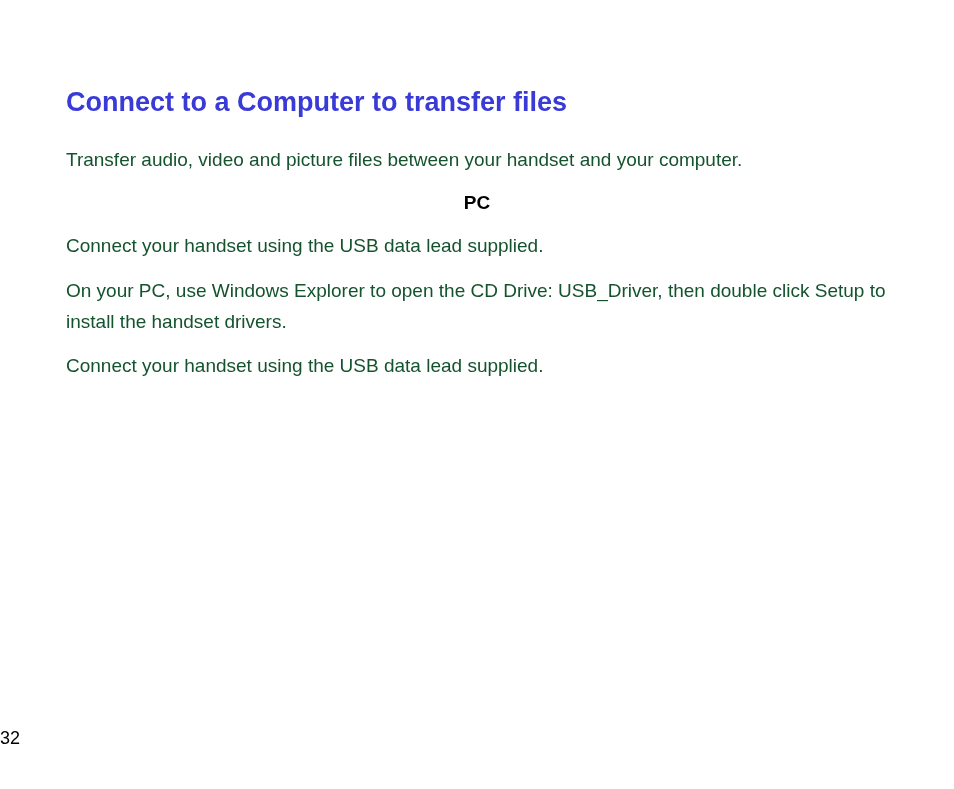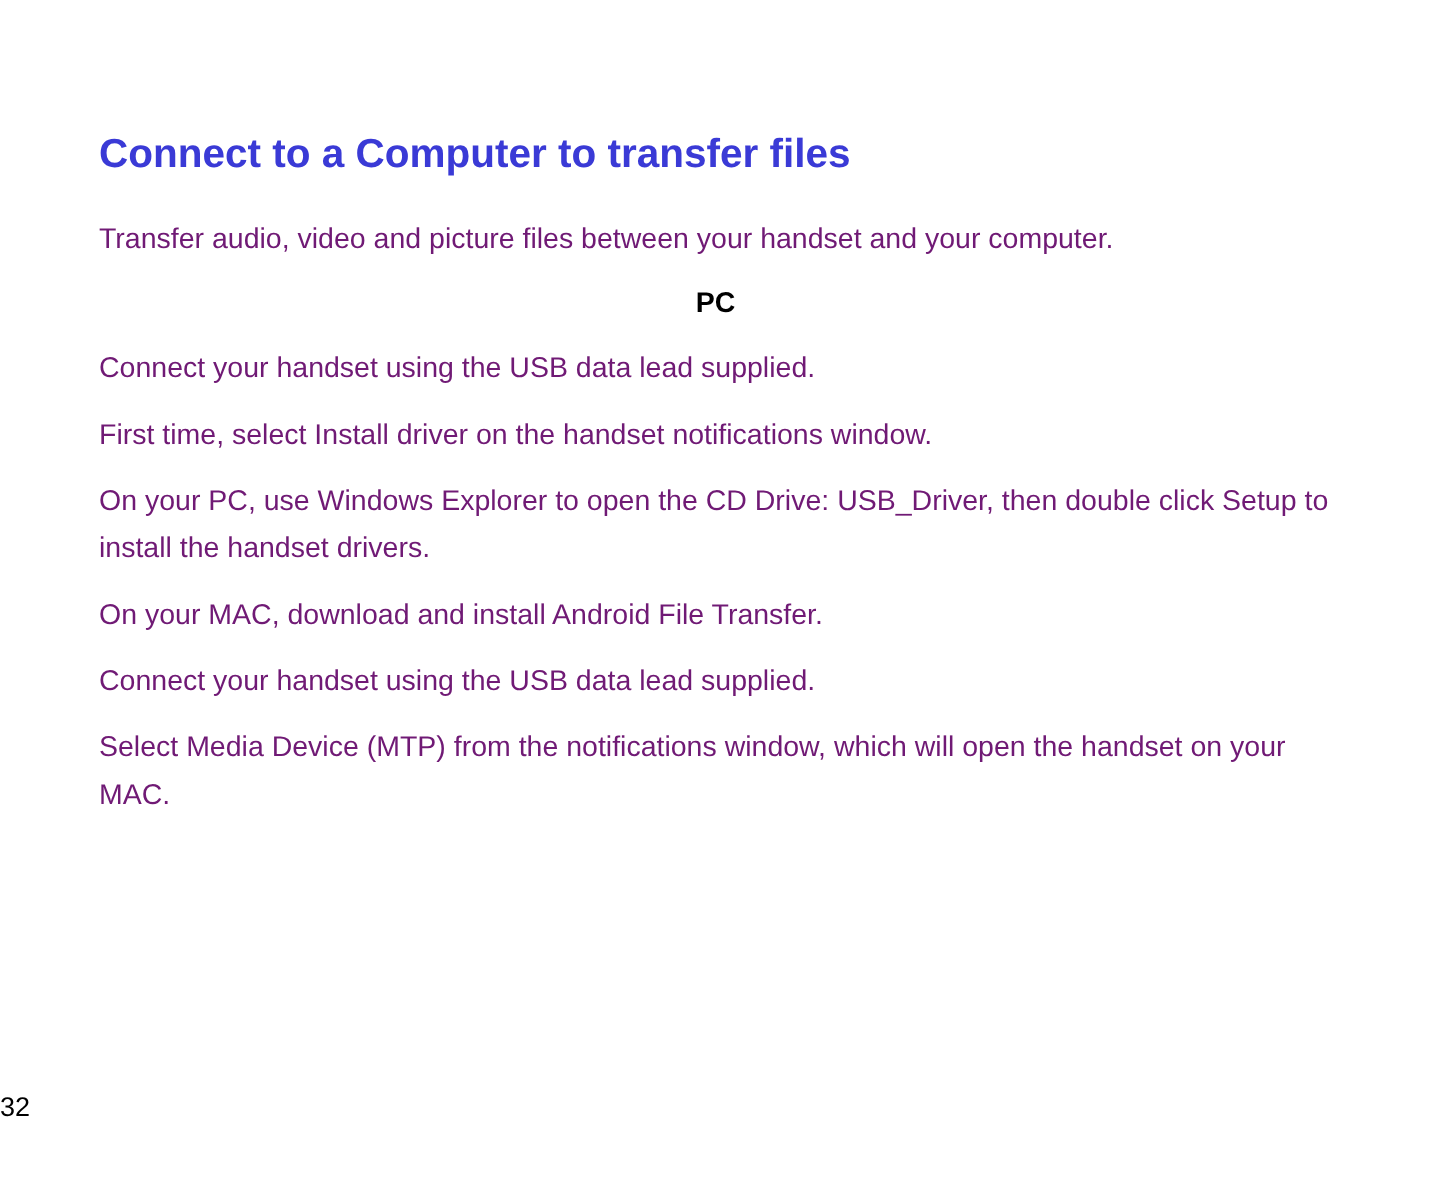--- a/index.html
+++ b/index.html
@@ -20,21 +20,21 @@
       font-size: 27px;
       font-weight: bold;
       color: #3a3ad6;
       margin-bottom: 26px;
       line-height: 1.2;
     }
     .para {
       font-size: 19px;
       line-height: 1.65;
       margin-bottom: 13px;
-      color: #701a75;
+      color: #14532d;
     }
     .subhead {
       font-size: 19px;
       font-weight: bold;
       margin-top: 4px;
       margin-bottom: 13px;
       line-height: 1.5;
       text-align: center;
     }
     .page-number {
@@ -51,22 +51,19 @@
 
 <div class="page">
 
   <h1 class="title">Connect to a Computer to transfer files</h1>
 
   <p class="para">Transfer audio, video and picture files between your handset and your computer.</p>
 
   <p class="subhead">PC</p>
 
   <p class="para">Connect your handset using the USB data lead supplied.</p>
-  <p class="para">First time, select Install driver on the handset notifications window.</p>
   <p class="para">On your PC, use Windows Explorer to open the CD Drive: USB_Driver, then double click Setup to install the handset drivers.</p>
 
 
-  <p class="para">On your MAC, download and install Android File Transfer.</p>
   <p class="para">Connect your handset using the USB data lead supplied.</p>
-  <p class="para">Select Media Device (MTP) from the notifications window, which will open the handset on your MAC.</p>
 
   <div class="page-number">32</div>
 </div>
 
 </body></html>

